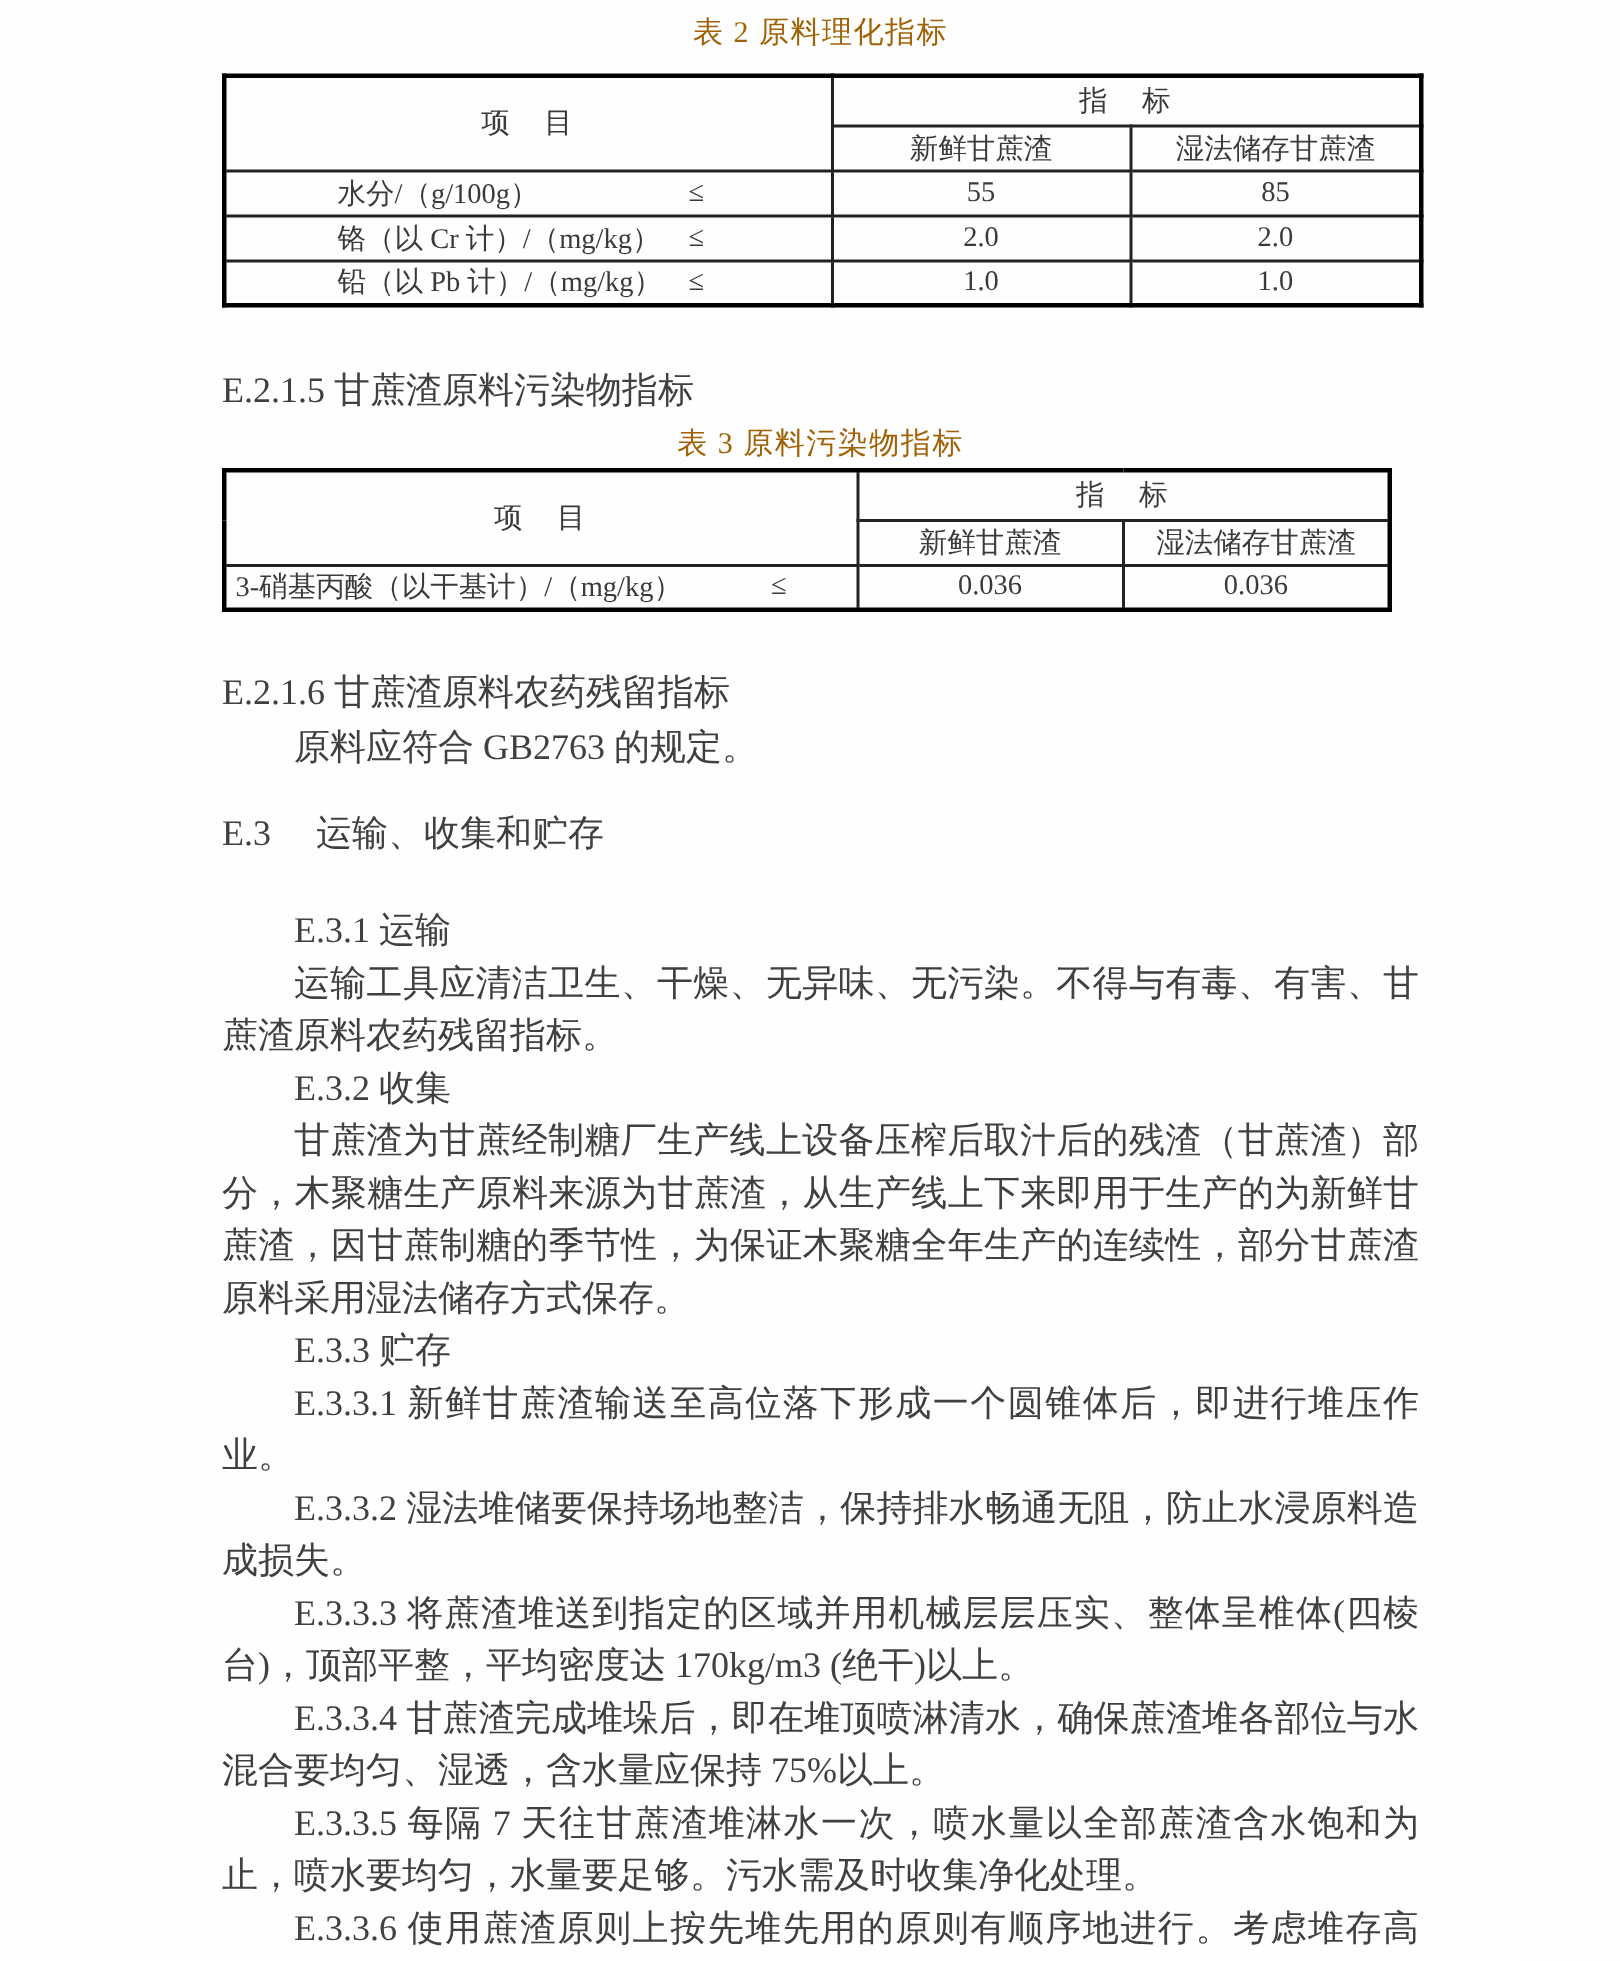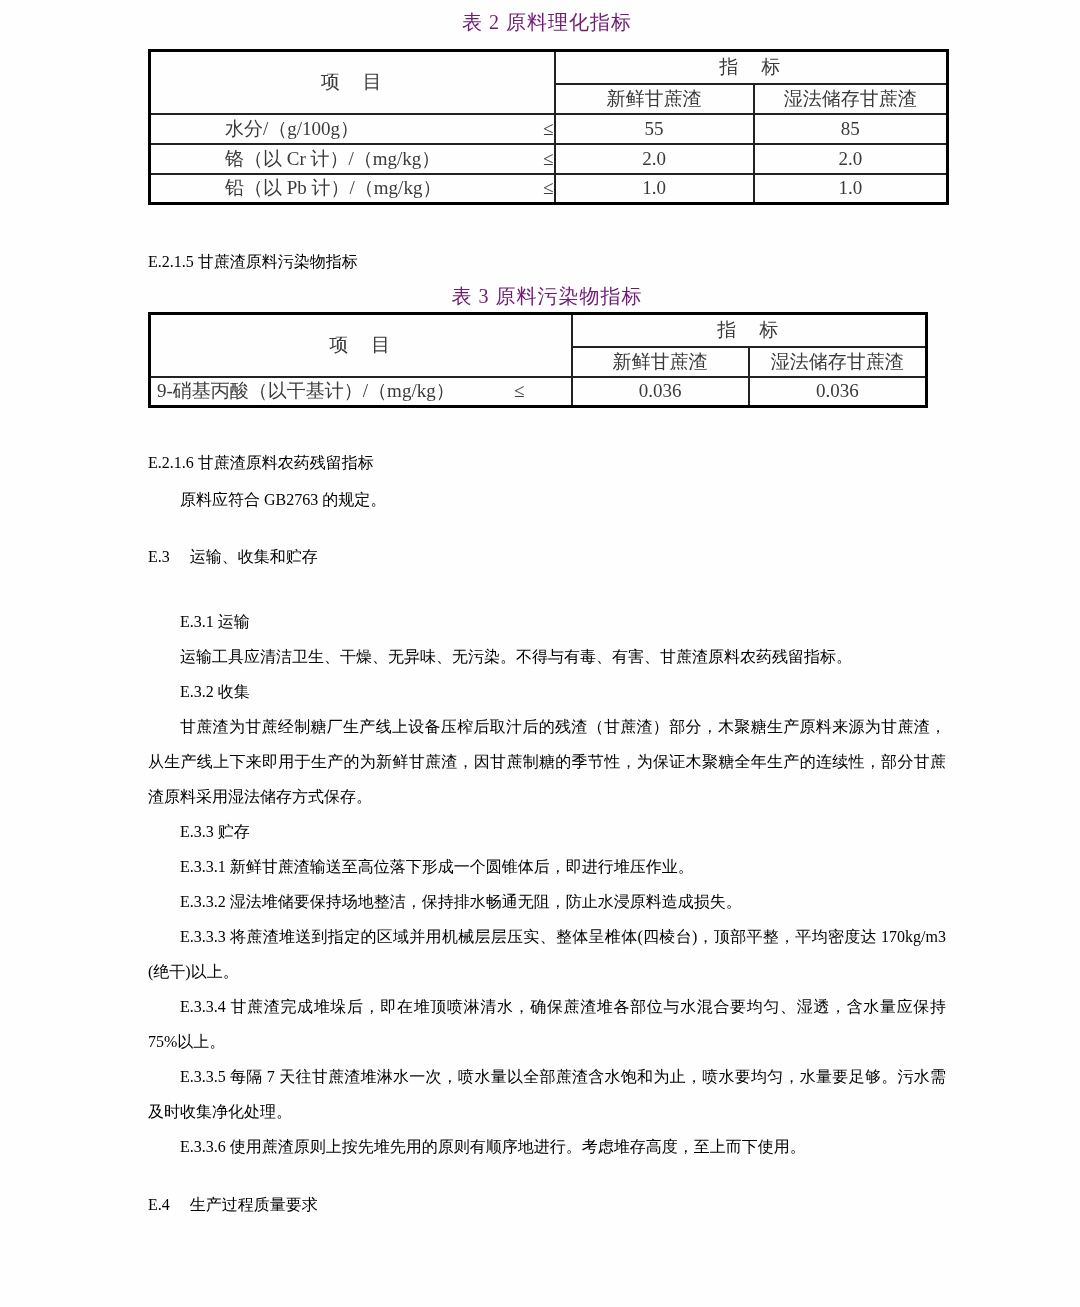--- a/index.html
+++ b/index.html
@@ -14,21 +14,21 @@
     overflow: hidden;
   }
   .content {
     padding: 8px 134px 0 148px; 
   }
   .tbl-title {
     text-align: center;
     font-size: 20px;
     line-height: 28px;
     letter-spacing: 1px;
-    color: #701a75;
+    color: #a16207;
   }
   table.tbl {
     border-collapse: collapse;
     border: 3px solid #000000;
     table-layout: fixed;
   }
   table.tbl td {
     border: 2px solid #222222;
     font-size: 19px;
     color: #3a3a3a;
@@ -38,30 +38,30 @@
   }
   table.tbl tr { height: 30px; }
   table.tbl tr.hdr1 { height: 33px; }
   
   table.tbl td { border-bottom-width: 2px; }
   .item-cell-inner {
     display: flex;
     align-items: center;
     width: 100%;
   }
-  .t2 .item-cell-inner { padding-left: 74px; }
+  .t2 .item-cell-inner { padding-left: 74px; padding-right: 84px; }
   .t3 .item-cell-inner { padding-left: 6px;  padding-right: 46px; }
   .item-cell-inner .op { margin-left: auto; }
   .hdr-letterspace { letter-spacing: 2px; }
 
   .doc p, .doc h3, .doc h4 {
-    font-size: 16px;
+    font-size: 24px;
     font-weight: normal;
     line-height: 35px;
-    color: #000000;
+    color: #404040;
   }
   .para { text-indent: 2em; text-align: justify; }
   .sub-head { text-indent: 2em; }      
   .sect-head { text-indent: 0; }       
 
   .mt-table2   { margin-top: 13px; }
   .mt-e215     { margin-top: 39px; }
   .mt-e215txt  { margin-top: 2px; }
   .mt-t3title  { margin-top: 3px; }
   .mt-table3   { margin-top: 2px; }
@@ -142,21 +142,21 @@
           <td rowspan="2"><span class="hdr-letterspace">项　目</span></td>
           <td colspan="2"><span class="hdr-letterspace">指　标</span></td>
         </tr>
         <tr>
           <td>新鲜甘蔗渣</td>
           <td>湿法储存甘蔗渣</td>
         </tr>
         <tr>
           <td>
             <div class="item-cell-inner">
-              <span>9-硝基丙酸（以干基计）/（mg/kg）</span>
+              <span>3-硝基丙酸（以干基计）/（mg/kg）</span>
               <span class="op">≤</span>
             </div>
           </td>
           <td>0.036</td>
           <td>0.036</td>
         </tr>
       </tbody>
     </table>
 
     <h4 class="sect-head mt-e216">E.2.1.6 甘蔗渣原料农药残留指标</h4>

